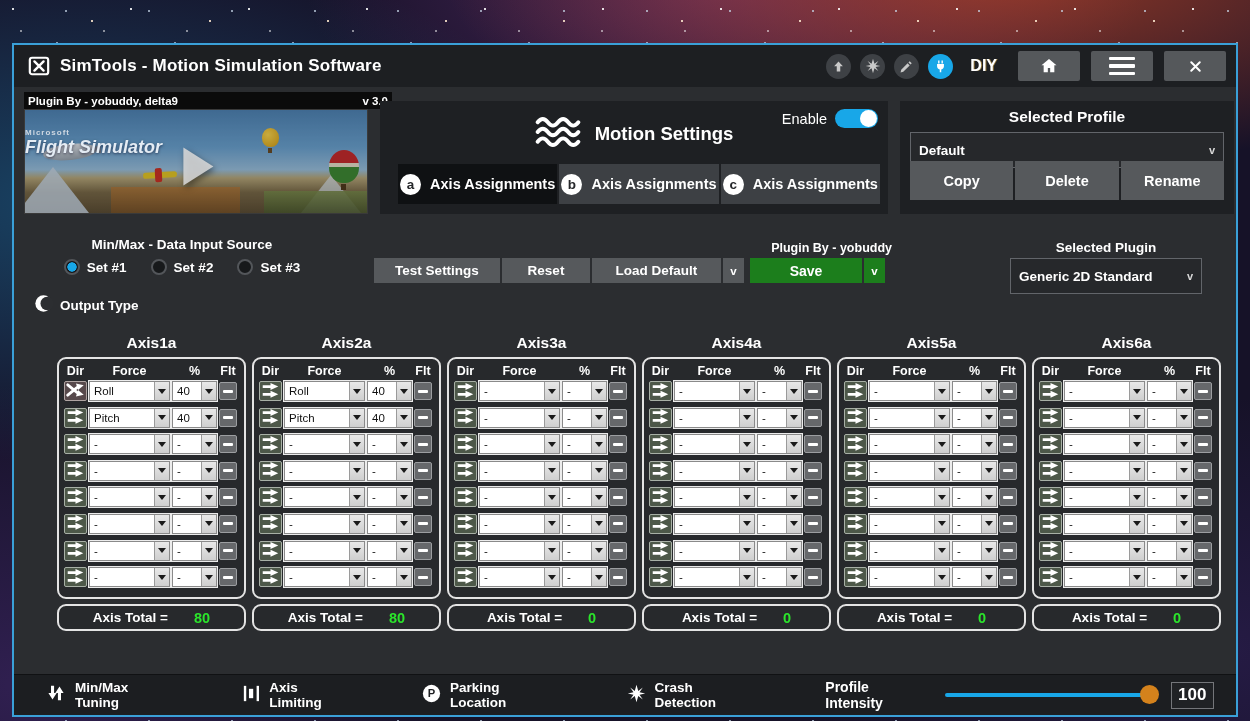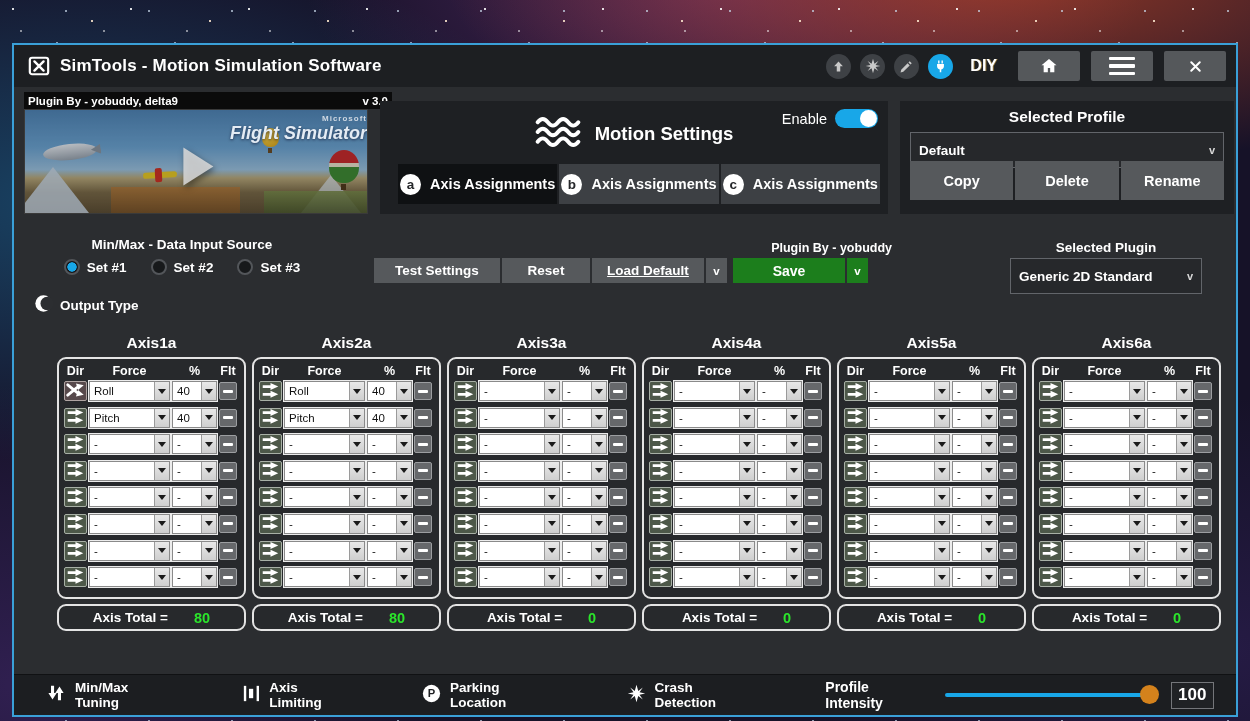--- a/index.html
+++ b/index.html
@@ -68,21 +68,21 @@
   .blimp::after { content:""; position:absolute; right:-4px; top:3px; width:10px; height:10px; background:#8a949e;
     clip-path:polygon(0 50%,100% 0,100% 100%); }
   .balloon { position:absolute; border-radius:50% 50% 46% 46%; }
   .balloon.y { right:88px; top:18px; width:17px; height:19px; background:radial-gradient(circle at 35% 35%, #ffd84a, #d8a010); }
   .balloon.y::after { content:""; position:absolute; left:6px; bottom:-6px; width:4px; height:5px; background:#6a4a20; }
   .balloon.rg { right:8px; top:40px; width:30px; height:33px;
     background:linear-gradient(180deg,#c82828 0 38%, #e8e0c8 38% 52%, #3e8a30 52% 100%); }
   .balloon.rg::after { content:""; position:absolute; left:12px; bottom:-7px; width:5px; height:6px; background:#503818; }
   .plane { position:absolute; left:118px; top:62px; width:34px; height:6px; background:#e8c820; border-radius:3px; transform:rotate(-3deg); }
   .plane::before { content:""; position:absolute; left:12px; top:-4px; width:7px; height:14px; background:#d03020; border-radius:2px; }
-  .b-text { position:absolute; top:4px; left:0; right:0; text-align:right; color:#e4ecf4; z-index:2; }
+  .b-text { position:absolute; top:18px; left:0; right:0; text-align:left; color:#e4ecf4; z-index:2; }
   .b-brand { font-size:8px; font-weight:bold; color:#cfd8e2; letter-spacing:1px; }
   .b-title { font-size:18px; font-weight:bold; font-style:italic; text-shadow:0 1px 3px rgba(0,0,30,.6); }
   .b-year { font-size:15px; font-weight:bold; letter-spacing:3px; color:#d6dee8; }
   .play { position:absolute; left:50%; top:50%; transform:translate(-42%,-38%); width:0; height:0; z-index:3;
     border-left:30px solid rgba(215,215,215,.88); border-top:19px solid transparent; border-bottom:19px solid transparent;
     filter:drop-shadow(2px 3px 3px rgba(0,0,0,.5)); cursor:pointer; }
 
   
   .motion-panel { position:absolute; left:366px; top:56px; width:508px; height:113px; background:#1e2023; }
   .ms-head { position:absolute; top:14px; left:0; right:0; display:flex; justify-content:center; align-items:center; gap:14px; }
@@ -113,21 +113,21 @@
   .mm-title { position:absolute; left:18px; top:192px; width:300px; text-align:center;
     color:#fff; font-size:13.5px; font-weight:bold; }
   .radio-row { position:absolute; left:18px; top:214px; width:300px; display:flex; justify-content:center; gap:24px; }
   .radio-item { display:flex; align-items:center; gap:7px; cursor:pointer; }
   .radio { width:16px; height:16px; border-radius:50%; border:2px solid #53565a; background:#17191b; }
   .radio.sel { background:radial-gradient(circle, #18a7e8 0 52%, #14161a 58% 100%); border-color:#53565a; }
   .radio-label { color:#fff; font-size:13.5px; font-weight:bold; }
   .action-row { position:absolute; left:360px; top:213px; height:25px; display:flex; }
   .act-btn { height:25px; border:none; background:#56595c; color:#fff; font-size:13.5px; font-weight:bold;
     cursor:pointer; margin-right:2px; }
-  .act-btn.w1 { width:126px; } .act-btn.w2 { width:88px; } .act-btn.w3 { width:112px;text-decoration:underline; }
+  .act-btn.w1 { width:126px; } .act-btn.w2 { width:88px; } .act-btn.w3 { width:129px; }
   .act-btn.sm { width:21px; font-size:11.5px; }
   .act-btn.save { width:112px; background:#1c7e1c; margin-left:4px; font-size:14px; }
   .act-btn.savesm { width:21px; background:#1c7e1c; font-size:11.5px; }
   .plugin-by { position:absolute; left:670px; top:196px; width:208px; text-align:right;
     color:#fff; font-size:12.5px; font-weight:bold; }
   .sp-title { position:absolute; left:996px; top:195px; width:192px; text-align:center;
     color:#fff; font-size:13.5px; font-weight:bold; }
   .sp-dd { position:absolute; left:996px; top:213px; width:192px; }
   .output-type { position:absolute; left:20px; top:249px; display:flex; align-items:center; gap:7px; }
   .ot-label { color:#fff; font-size:13.5px; font-weight:bold; }

